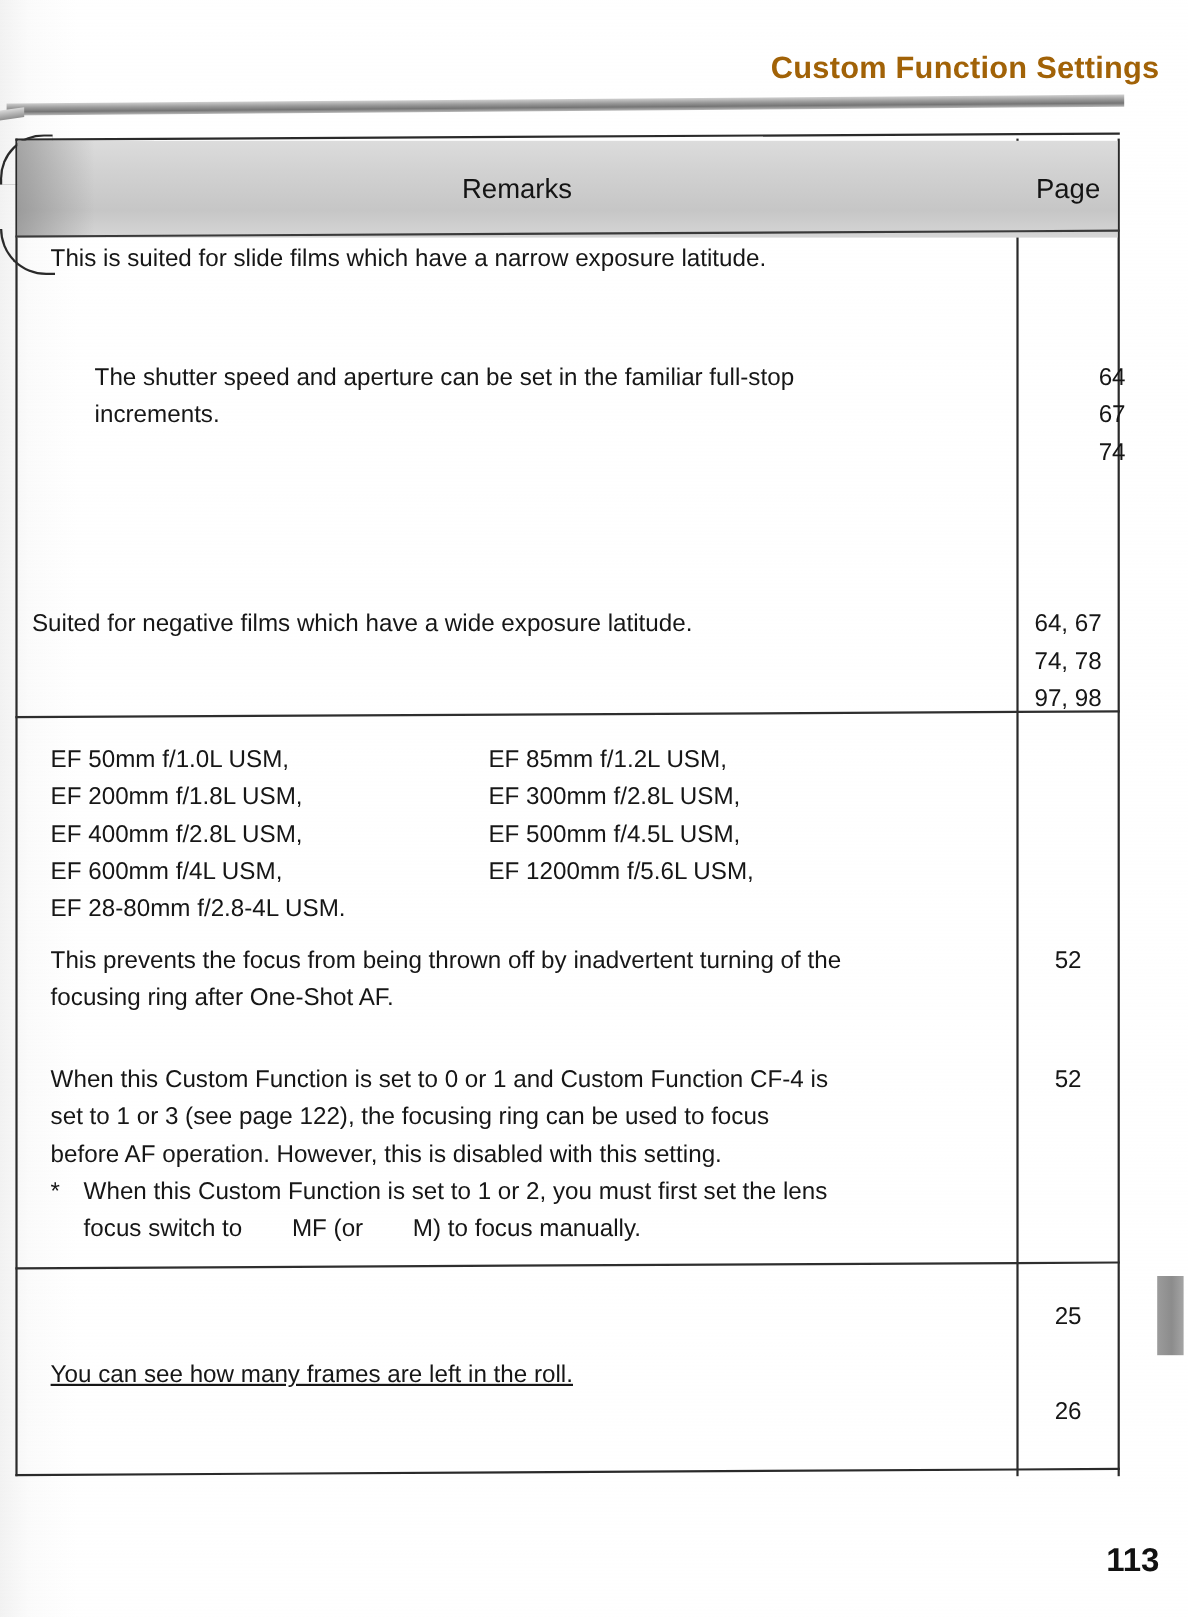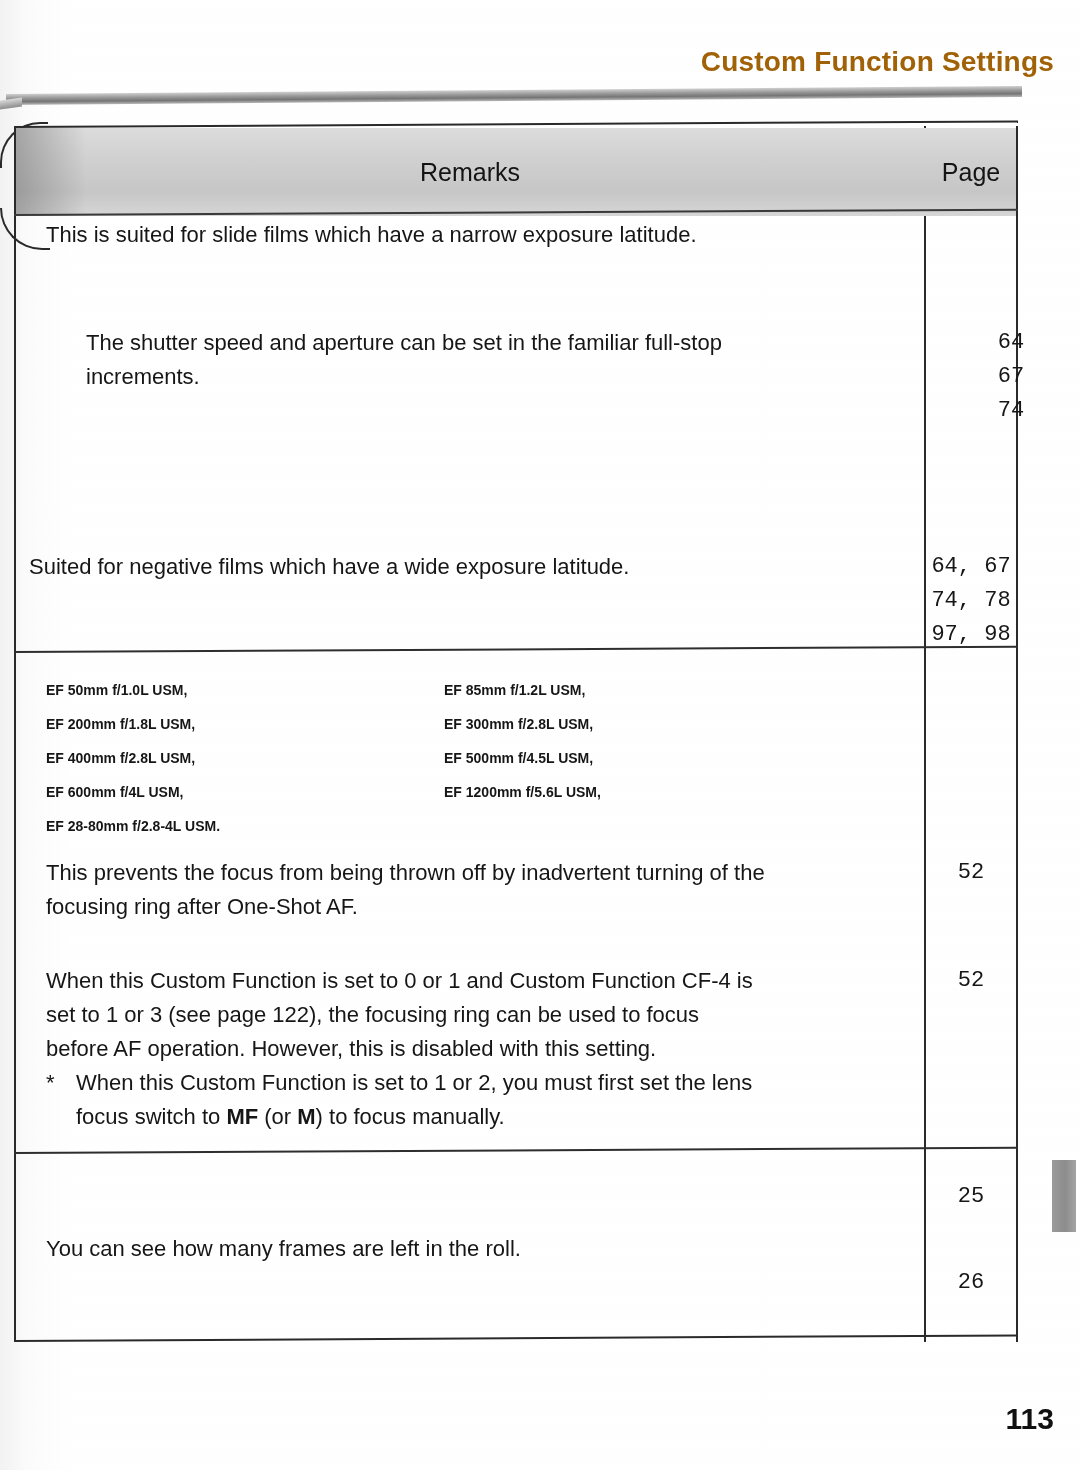--- a/index.html
+++ b/index.html
@@ -158,48 +158,46 @@
     line-height: 34px;
     color: #161616;
   }
   .row-page {
     position: absolute;
     left: 910px; top: 0; width: 90px;
     text-align: center;
     font-size: 22px;
     line-height: 34px;
     color: #161616;
-    font-family: Liberation Mono, monospace;
   }
   .row-rule {
     position: absolute;
     left: 0; width: 1004px; height: 2px;
     background: #2e2e2e;
     transform: skewY(-0.3deg); transform-origin: left center;
   }
 
   
   .lens-grid {
     display: grid;
     grid-template-columns: 398px auto;
-    font-size: 14px;
+    font-size: 22px;
     line-height: 34px;
-    font-weight: bold;
   }
   .lens-col div { white-space: nowrap; }
 
   
   .note-star {
     display: grid;
     grid-template-columns: 22px auto;
     column-gap: 8px;
   }
   .note-star .star { text-align: left; }
 
-  b, .bold { font-weight: bold; }
+  b, .bold { font-weight: normal; margin-left: 39px; }
 
   
   .thumb-tab {
     position: absolute;
     left: 1052px;
     top: 1160px;
     width: 24px;
     height: 72px;
     background: linear-gradient(90deg, #9b9b9b, #8c8c8c 55%, #a4a4a4);
   }
@@ -316,21 +314,21 @@
         </div>
       </div>
     </div>
     <div class="row-page">
       <div>52</div>
     </div>
   </div>
   <div class="row-rule" style="top:1026px;"></div>
 
   <div class="row" style="top:1028px;height:186px;">
-    <div class="row-remarks" style="padding-top:78px;">
+    <div class="row-remarks" style="padding-top:78px;text-decoration:underline;">
       <div>You can see how many frames are left in the roll.</div>
     </div>
     <div class="row-page" style="top:26px;">
       <div>25</div>
       <div style="height:52px;"></div>
       <div>26</div>
     </div>
   </div>
 
 </div>

